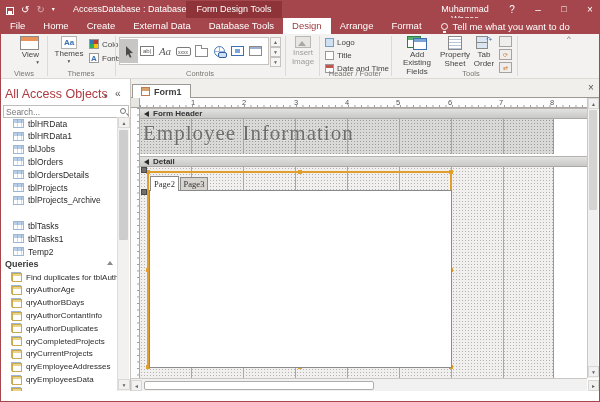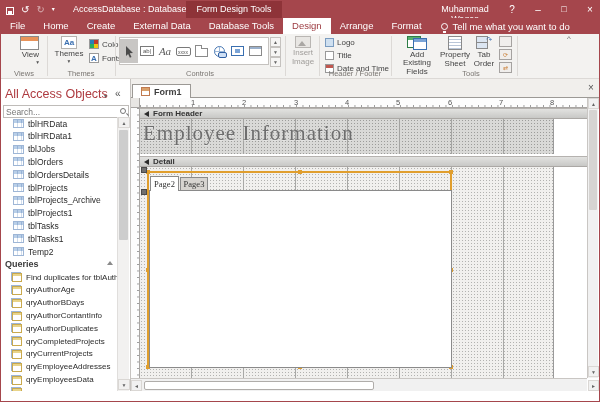--- a/index.html
+++ b/index.html
@@ -315,24 +315,20 @@
         <span>tblOrdersDetails</span>
       </div>
     <div class="navitem" style="top:102px">
         <span class="tico"></span>
         <span>tblProjects</span>
       </div>
     <div class="navitem" style="top:114.8px">
         <span class="tico"></span>
         <span>tblProjects_Archive</span>
       </div>
-    <div class="navitem" style="top:127.6px">
-        <span class="tico"></span>
-        <span>tblProjects1</span>
-      </div>
     <div class="navitem" style="top:140.4px">
         <span class="tico"></span>
         <span>tblTasks</span>
       </div>
     <div class="navitem" style="top:153.2px">
         <span class="tico"></span>
         <span>tblTasks1</span>
       </div>
     <div class="navitem" style="top:166px">
         <span class="tico"></span>

